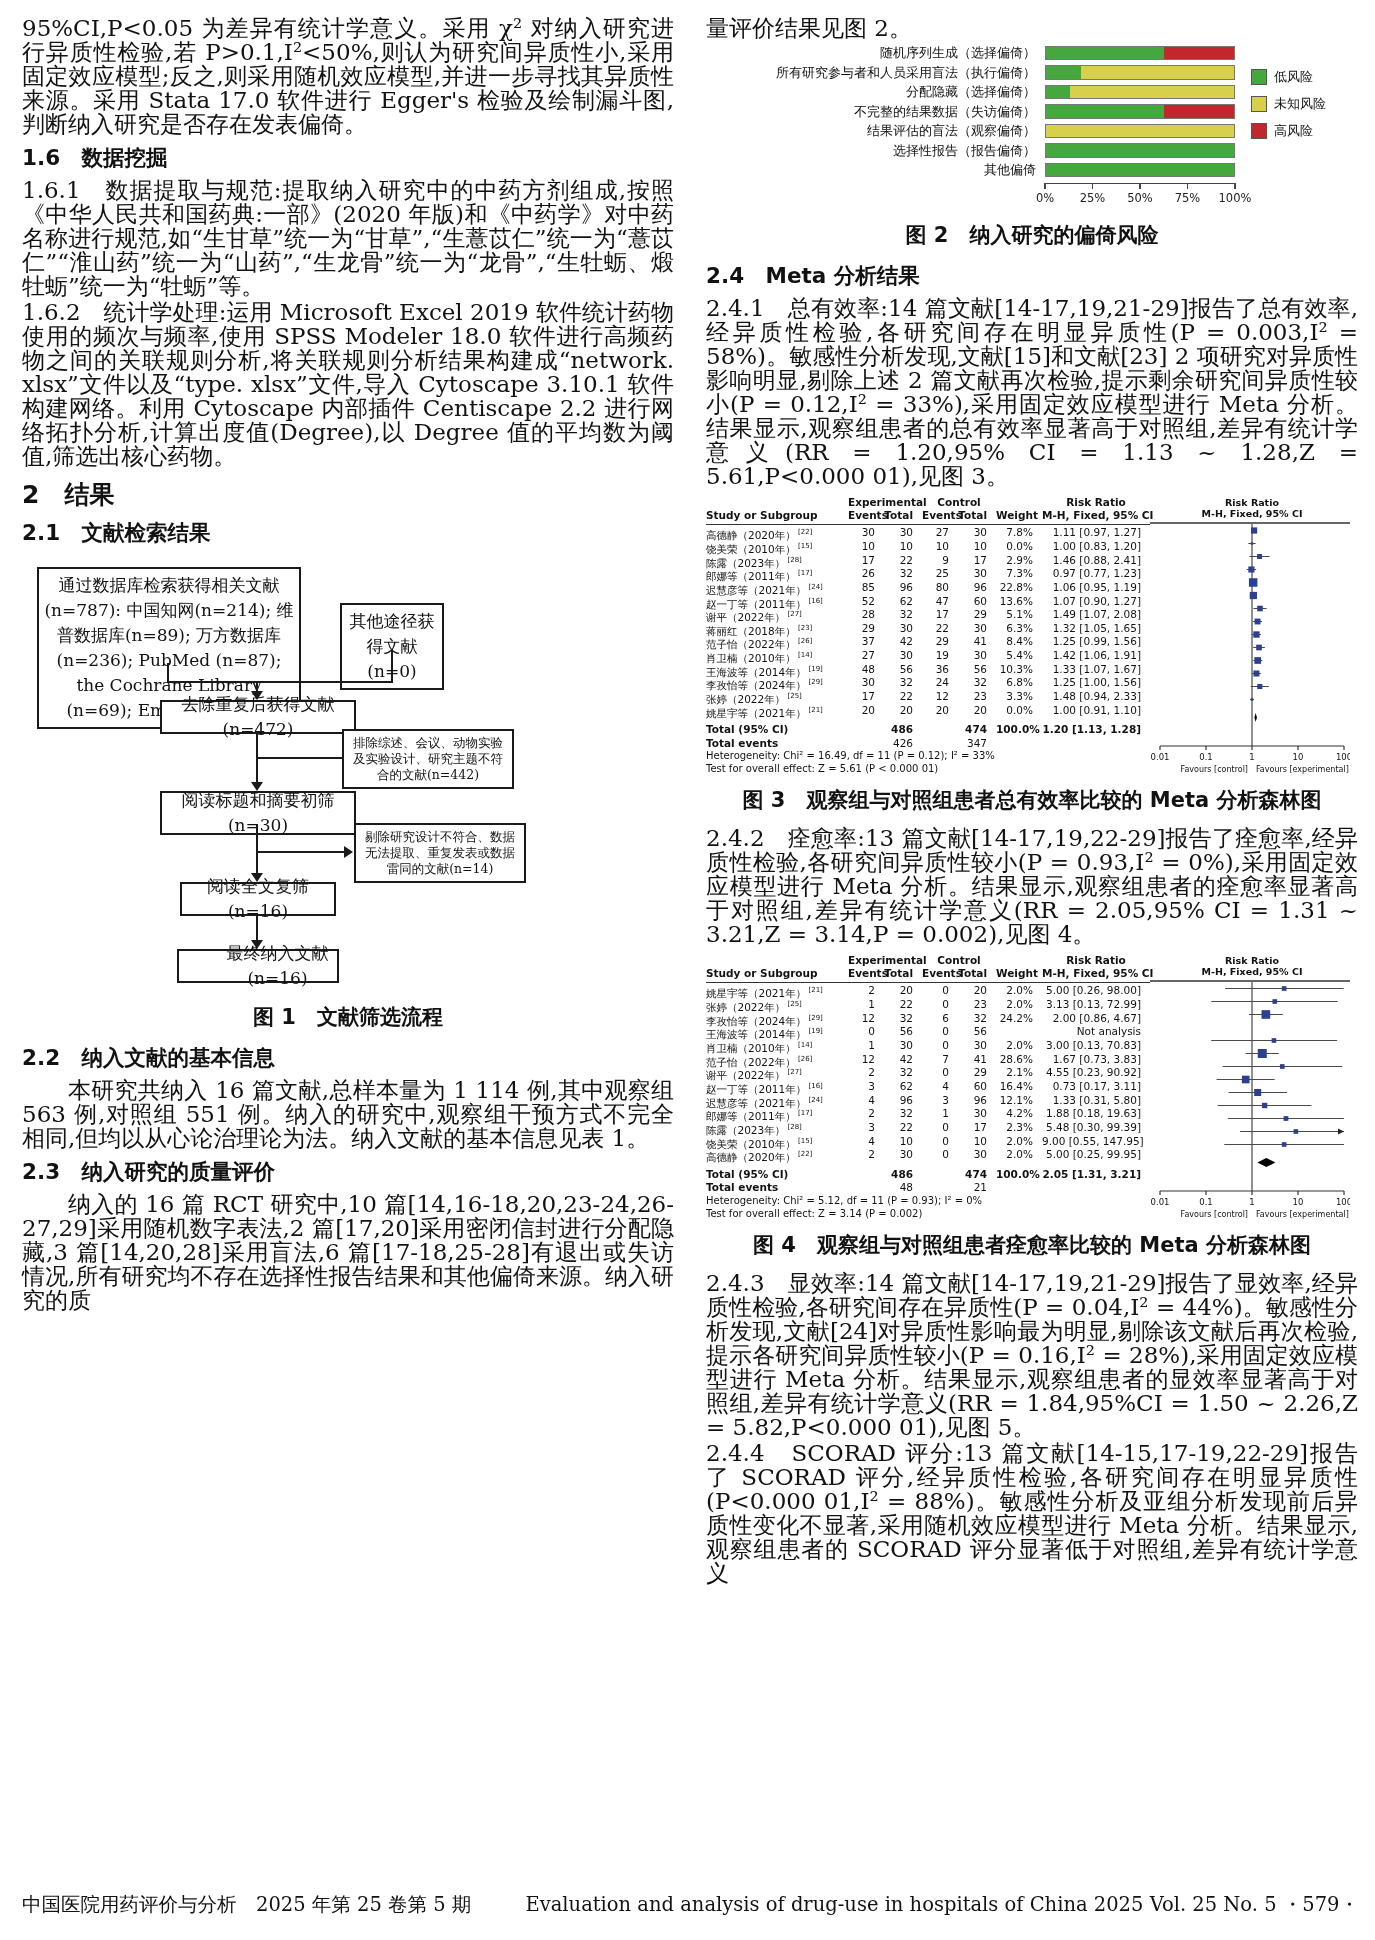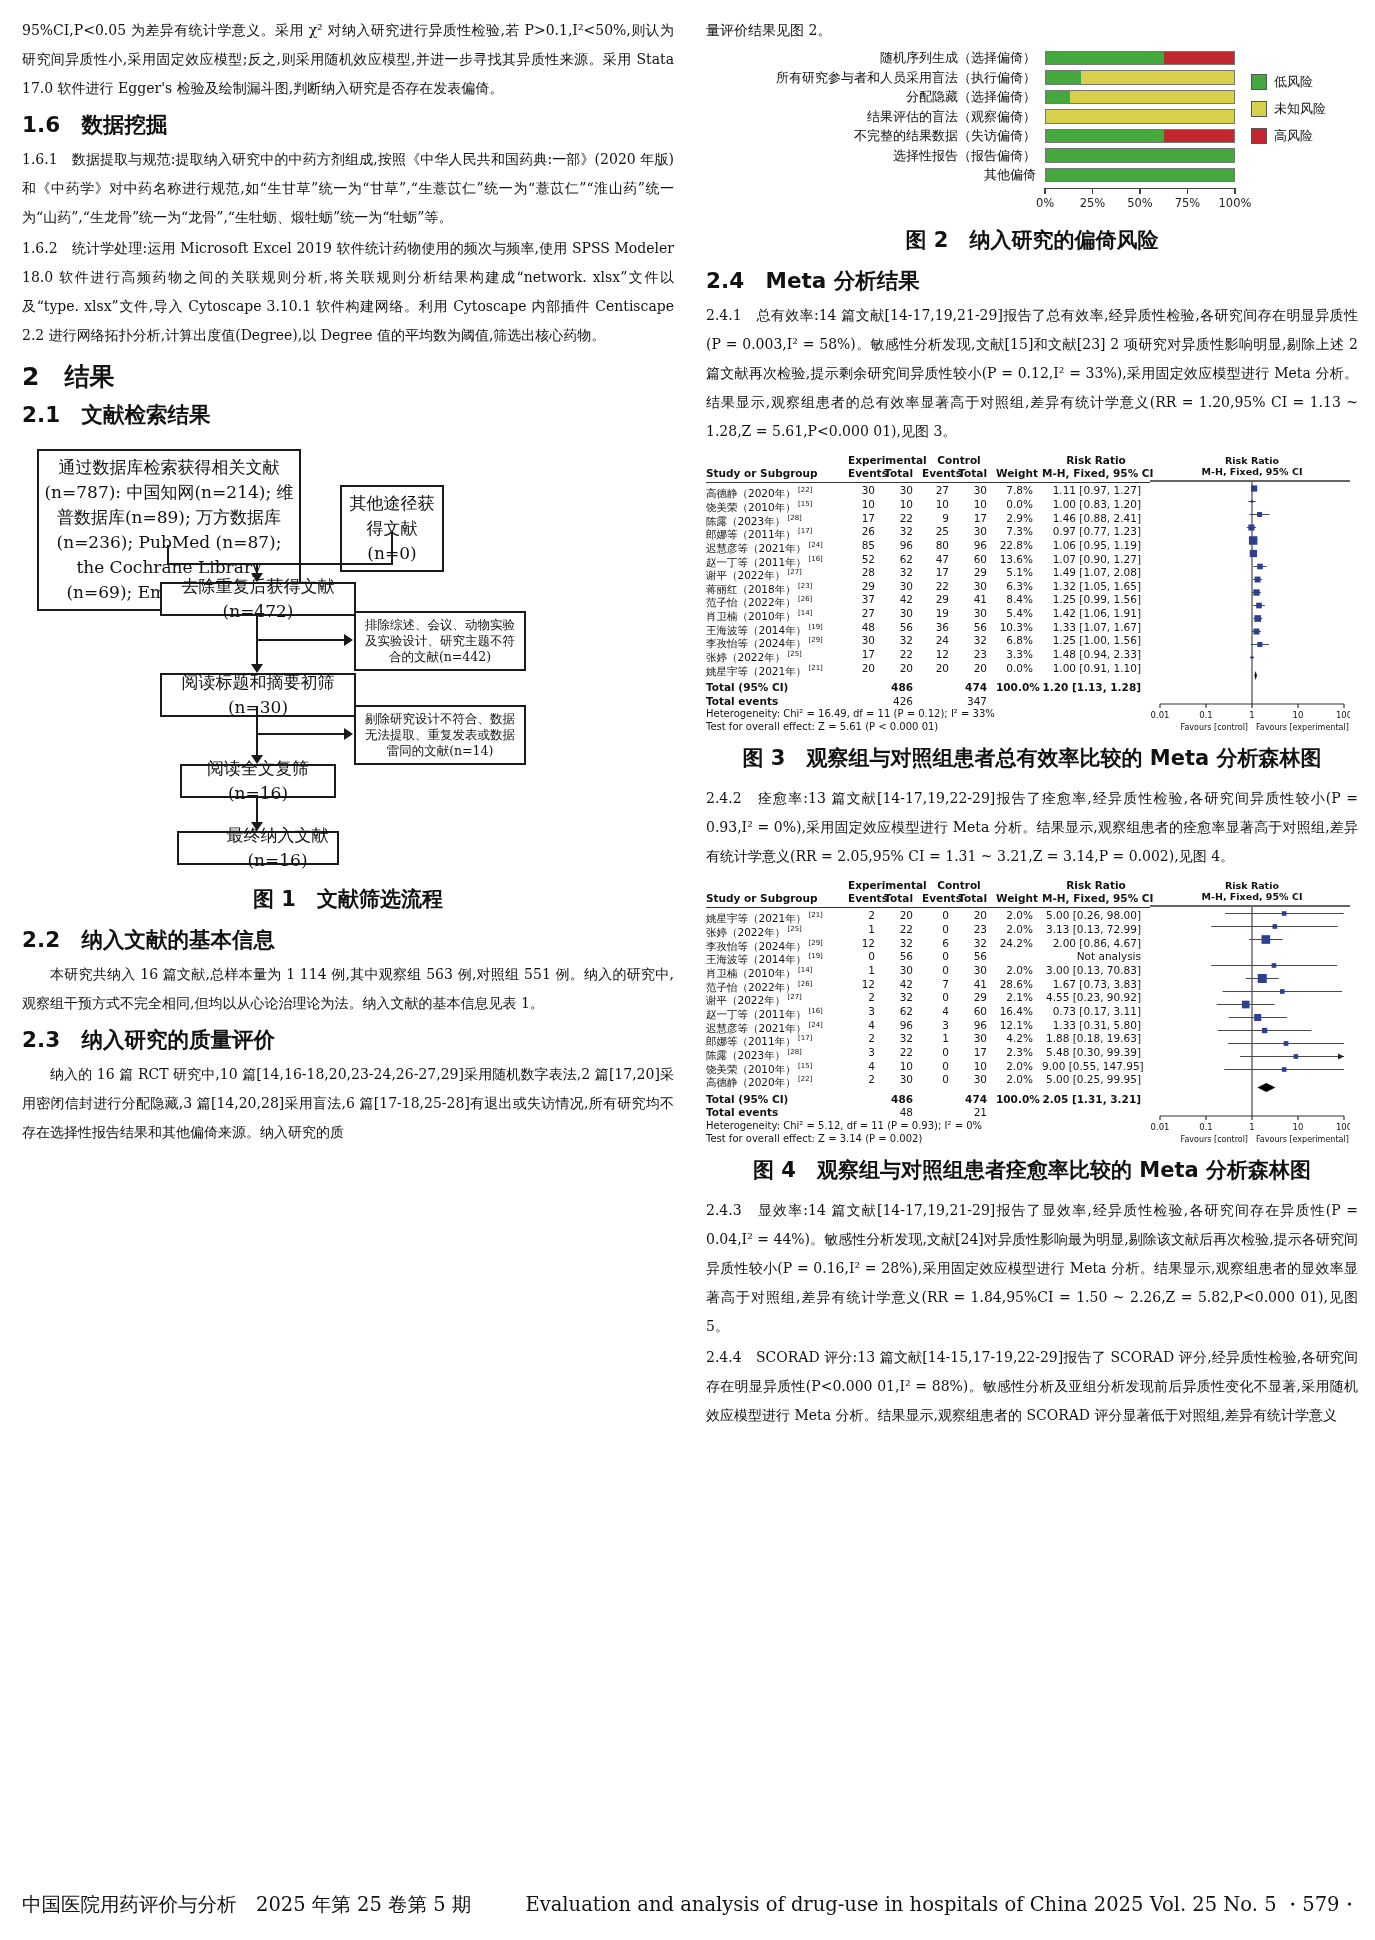--- a/index.html
+++ b/index.html
@@ -1,20 +1,20 @@
 <!DOCTYPE html>
 <html><head>
 <meta charset="utf-8">
 <style>
   html,body{margin:0;padding:0;background:#fff;}
   body{width:1375px;height:1940px;position:relative;overflow:hidden;
        font-family:"DejaVu Serif","Liberation Serif",serif;color:#121212;}
   .page{display:flex;gap:32px;padding:16px 16px 0 22px;}
   .col{width:652px;}
-  p.body{font-size:14px;line-height:29px;text-align:justify;margin:0 0 2px 0;}
+  p.body{font-size:23px;line-height:24px;text-align:justify;margin:0 0 2px 0;}
   p.indent{text-indent:2em;}
   h3.sec{font-family:"DejaVu Sans","Liberation Sans",sans-serif;font-size:21.5px;
          font-weight:bold;margin:7px 0 6px 0;}
   h2.sec{font-family:"DejaVu Sans","Liberation Sans",sans-serif;font-size:25px;
          font-weight:bold;margin:10px 0 6px 0;}
   .fig-caption{font-family:"DejaVu Sans","Liberation Sans",sans-serif;font-size:21px;
          font-weight:bold;text-align:center;margin:10px 0 12px 0;}
   
   .flowchart{position:relative;height:432px;margin:14px 0 0 0;}
   .fbox{position:absolute;border:2.5px solid #1a1a1a;background:#fff;
@@ -78,21 +78,21 @@
       <div class="fline" style="left:369px;top:88px;width:2px;height:32px;"></div>
       <div class="fline" style="left:145px;top:120px;width:226px;height:2px;"></div>
       <div class="fline" style="left:234px;top:120px;width:2px;height:12px;"></div>
       <div class="arr-d" style="left:229px;top:130px;"></div>
 
       <div class="fbox" style="left:138px;top:139px;width:196px;height:34px;">去除重复后获得文献(n=472)</div>
 
       <div class="fline" style="left:234px;top:173px;width:2px;height:50px;"></div>
       <div class="fline" style="left:234px;top:196px;width:88px;height:2px;"></div>
       <div class="arr-r" style="left:322px;top:191px;"></div>
-      <div class="fbox" style="left:332px;top:168px;width:172px;min-height:58px;font-size:12.5px;line-height:16px;">排除综述、会议、动物实验及实验设计、研究主题不符合的文献(n=442)</div>
+      <div class="fbox" style="left:320px;top:168px;width:172px;min-height:58px;font-size:12.5px;line-height:16px;">排除综述、会议、动物实验及实验设计、研究主题不符合的文献(n=442)</div>
       <div class="arr-d" style="left:229px;top:221px;"></div>
 
       <div class="fbox" style="left:138px;top:230px;width:196px;height:44px;">阅读标题和摘要初筛(n=30)</div>
 
       <div class="fline" style="left:234px;top:264px;width:2px;height:50px;"></div>
       <div class="fline" style="left:234px;top:290px;width:88px;height:2px;"></div>
       <div class="arr-r" style="left:322px;top:285px;"></div>
       <div class="fbox" style="left:332px;top:262px;width:172px;min-height:58px;font-size:12.5px;line-height:16px;">剔除研究设计不符合、数据无法提取、重复发表或数据雷同的文献(n=14)</div>
       <div class="arr-d" style="left:229px;top:312px;"></div>
 
@@ -130,30 +130,30 @@
           </div>
         </div>
         <div class="bias-row">
           <div class="bias-label">分配隐藏（选择偏倚）</div>
           <div class="bias-track">
             <div class="bias-seg" style="width: 12.5%; background: rgb(68, 168, 62);"></div>
             <div class="bias-seg" style="width: 87.5%; background: rgb(216, 207, 74);"></div>
           </div>
         </div>
         <div class="bias-row">
-          <div class="bias-label">结果评估的盲法（观察偏倚）</div>
-          <div class="bias-track">
-            <div class="bias-seg" style="width: 100%; background: rgb(216, 207, 74);"></div>
-          </div>
-        </div>
-        <div class="bias-row">
           <div class="bias-label">不完整的结果数据（失访偏倚）</div>
           <div class="bias-track">
             <div class="bias-seg" style="width: 62.5%; background: rgb(68, 168, 62);"></div>
             <div class="bias-seg" style="width: 37.5%; background: rgb(193, 39, 45);"></div>
+          </div>
+        </div>
+        <div class="bias-row">
+          <div class="bias-label">结果评估的盲法（观察偏倚）</div>
+          <div class="bias-track">
+            <div class="bias-seg" style="width: 100%; background: rgb(216, 207, 74);"></div>
           </div>
         </div>
         <div class="bias-row">
           <div class="bias-label">选择性报告（报告偏倚）</div>
           <div class="bias-track">
             <div class="bias-seg" style="width: 100%; background: rgb(68, 168, 62);"></div>
           </div>
         </div>
         <div class="bias-row">
           <div class="bias-label">其他偏倚</div>

